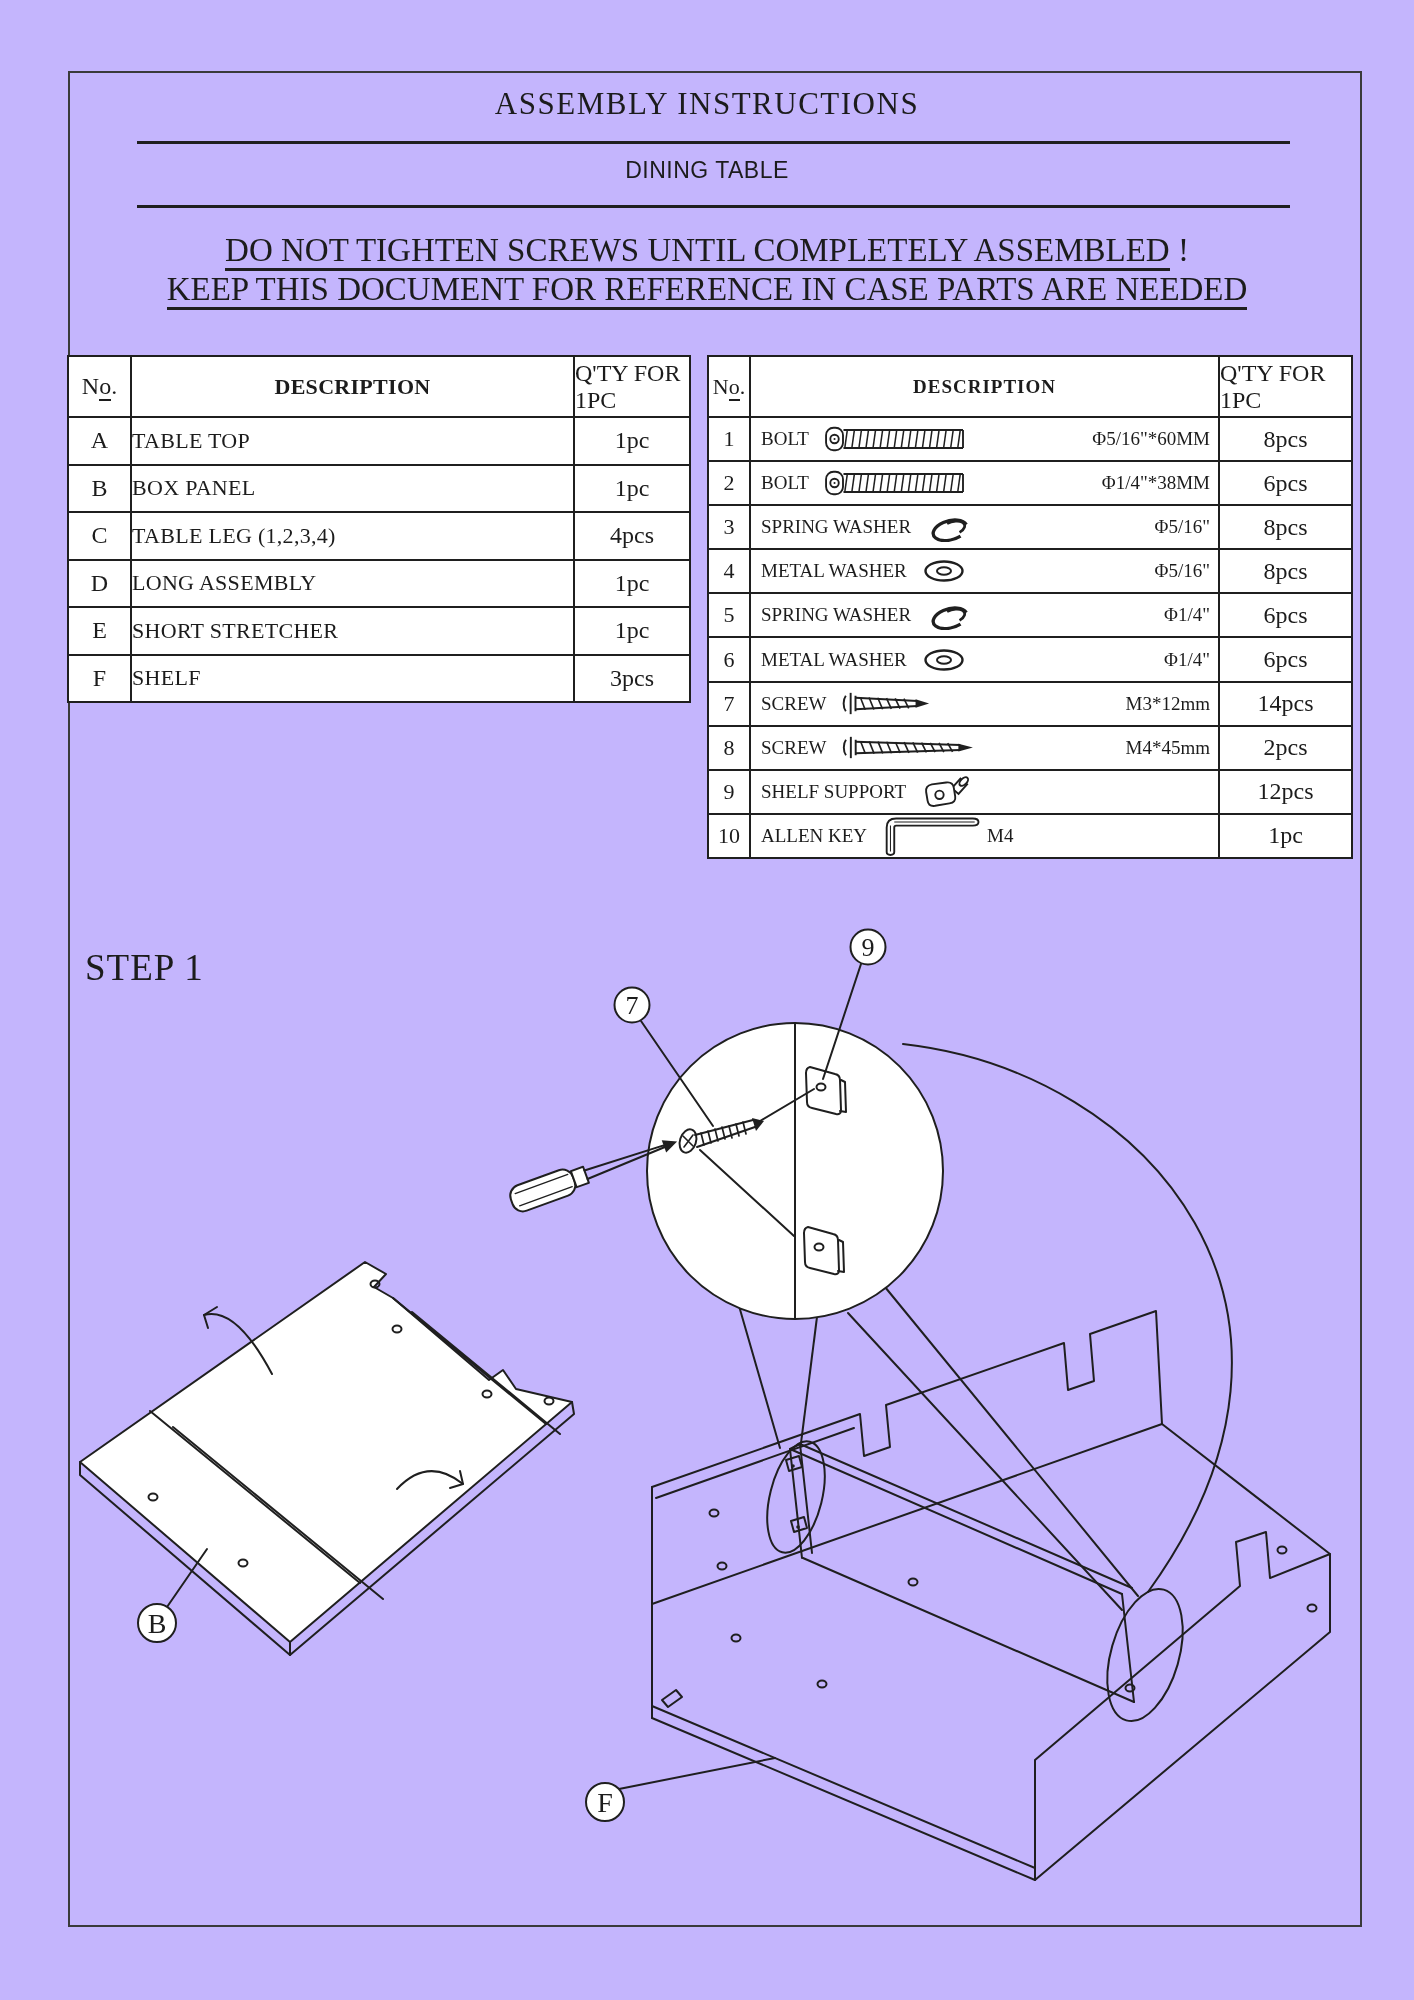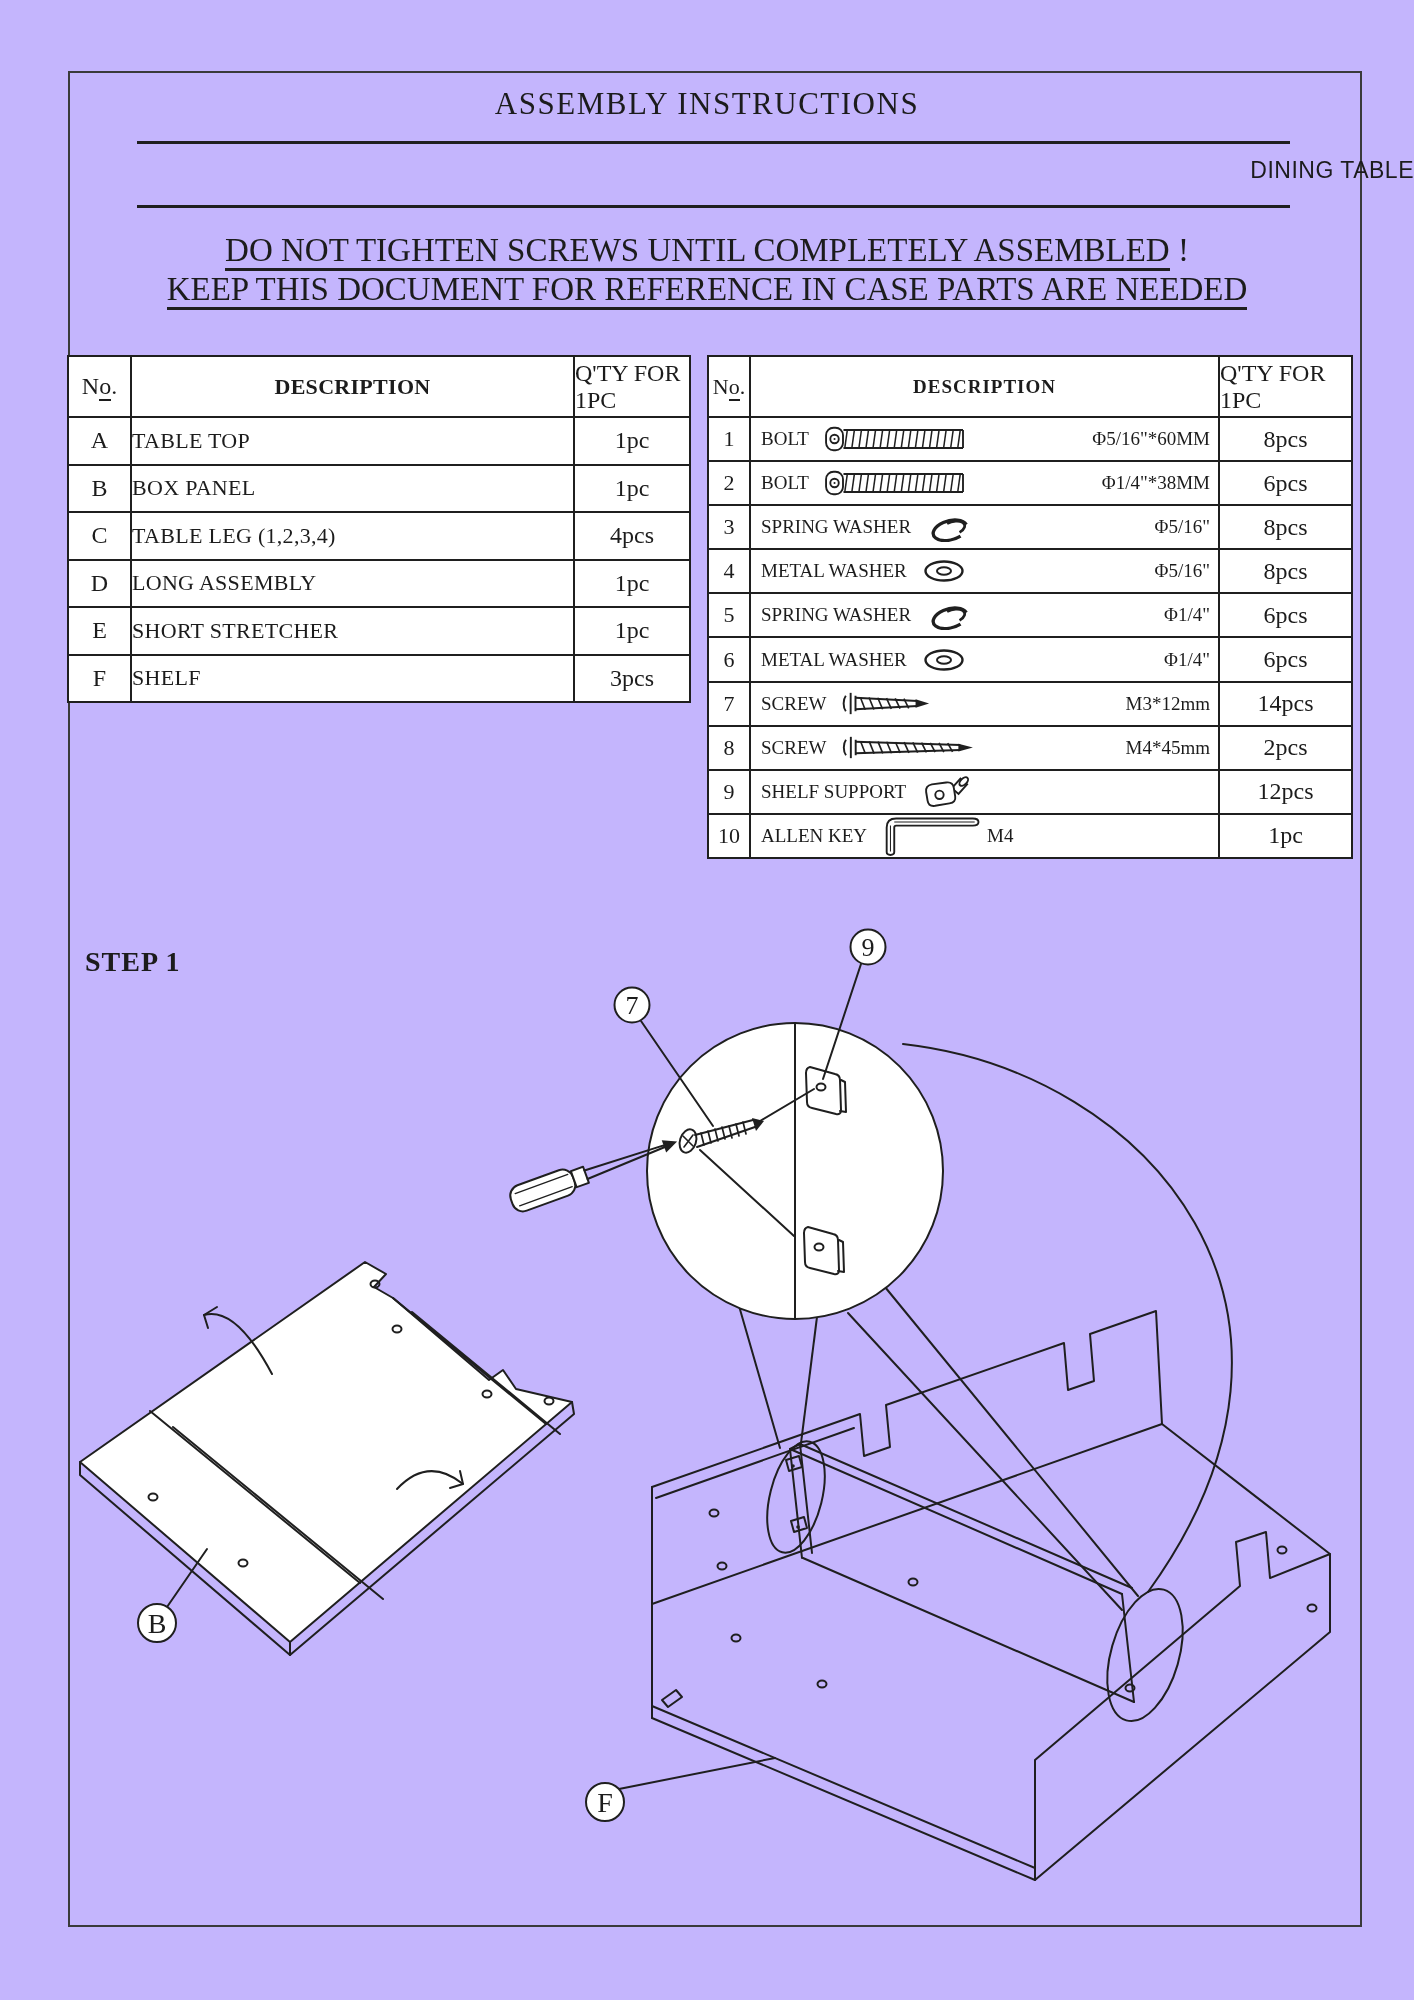--- a/index.html
+++ b/index.html
@@ -6,21 +6,21 @@
   .page{
     position:relative;width:1414px;height:2000px;background:#c4b5fd;
     font-family:"Liberation Serif","DejaVu Serif",serif;color:#1c1c1c;
     margin:0 auto;overflow:hidden;
   }
   .frame{position:absolute;left:68px;top:71px;width:1290px;height:1852px;border:2px solid #3a3a3a;}
   .page-title{position:absolute;left:0;top:86px;width:100%;text-align:center;font-size:31px;letter-spacing:1.5px;}
   .rule{position:absolute;height:3px;background:#1f1f1f;}
   .rule1{left:137px;top:141px;width:1153px;}
   .rule2{left:137px;top:205px;width:1153px;}
-  .page-subtitle{position:absolute;left:0;top:157px;width:100%;text-align:right;
+  .page-subtitle{position:absolute;left:0;top:157px;width:100%;text-align:center;
     font-family:"Liberation Sans","DejaVu Sans",sans-serif;font-size:23px;letter-spacing:0.5px;}
   .warning{position:absolute;left:0;top:231px;width:100%;text-align:center;font-size:33px;line-height:39px;}
   .uline{border-bottom:3px solid #1f1f1f;padding-bottom:0px;}
   
   .tbl{position:absolute;border:2.5px solid #1f1f1f;display:flex;flex-direction:column;box-sizing:border-box;background:#fff;}
   .tbl-parts{left:67px;top:355px;width:624px;height:348px;}
   .tbl-hw{left:707px;top:355px;width:646px;height:504px;}
   .trow{display:flex;flex:1;border-bottom:2.5px solid #1f1f1f;min-height:0;}
   .trow:last-child{border-bottom:none;}
   .thead{flex:0 0 59px;}
@@ -32,21 +32,21 @@
   .tbl-hw .c-no{flex:0 0 42px;font-size:22px;}
   .tbl-hw .c-desc{flex:1;justify-content:flex-start;padding-left:10px;font-size:19px;}
   .tbl-hw .c-qty{flex:0 0 131px;font-size:24px;}
   .h-no{font-size:25px;}
   .h-desc{font-size:29px;letter-spacing:1px;justify-content:center !important;padding-left:0 !important;font-weight:bold;}
   .h-qty{font-size:17px;}
   .h-no .u{border-bottom:2px solid #1c1c1c;}
   .hw-name{white-space:nowrap;}
   .hw-size{margin-left:auto;padding-right:8px;white-space:nowrap;}
   .row-icon{margin-left:14px;flex:0 0 auto;}
-  .step-label{position:absolute;left:85px;top:946px;font-size:28px;letter-spacing:1px;font-weight:bold;}
+  .step-label{position:absolute;left:85px;top:946px;font-size:37px;letter-spacing:1px;}
   .diagram{position:absolute;left:0;top:0;width:1414px;height:2000px;}
   .hidden-defs{position:absolute;width:0;height:0;overflow:hidden;}
 </style>
 </head>
 <body>
 
 <svg class="hidden-defs" xmlns="http://www.w3.org/2000/svg" aria-hidden="true">
   <defs>
     <symbol id="sym-bolt" viewBox="0 0 160 34">
       <g stroke="#1f1f1f" fill="none" stroke-width="2">

